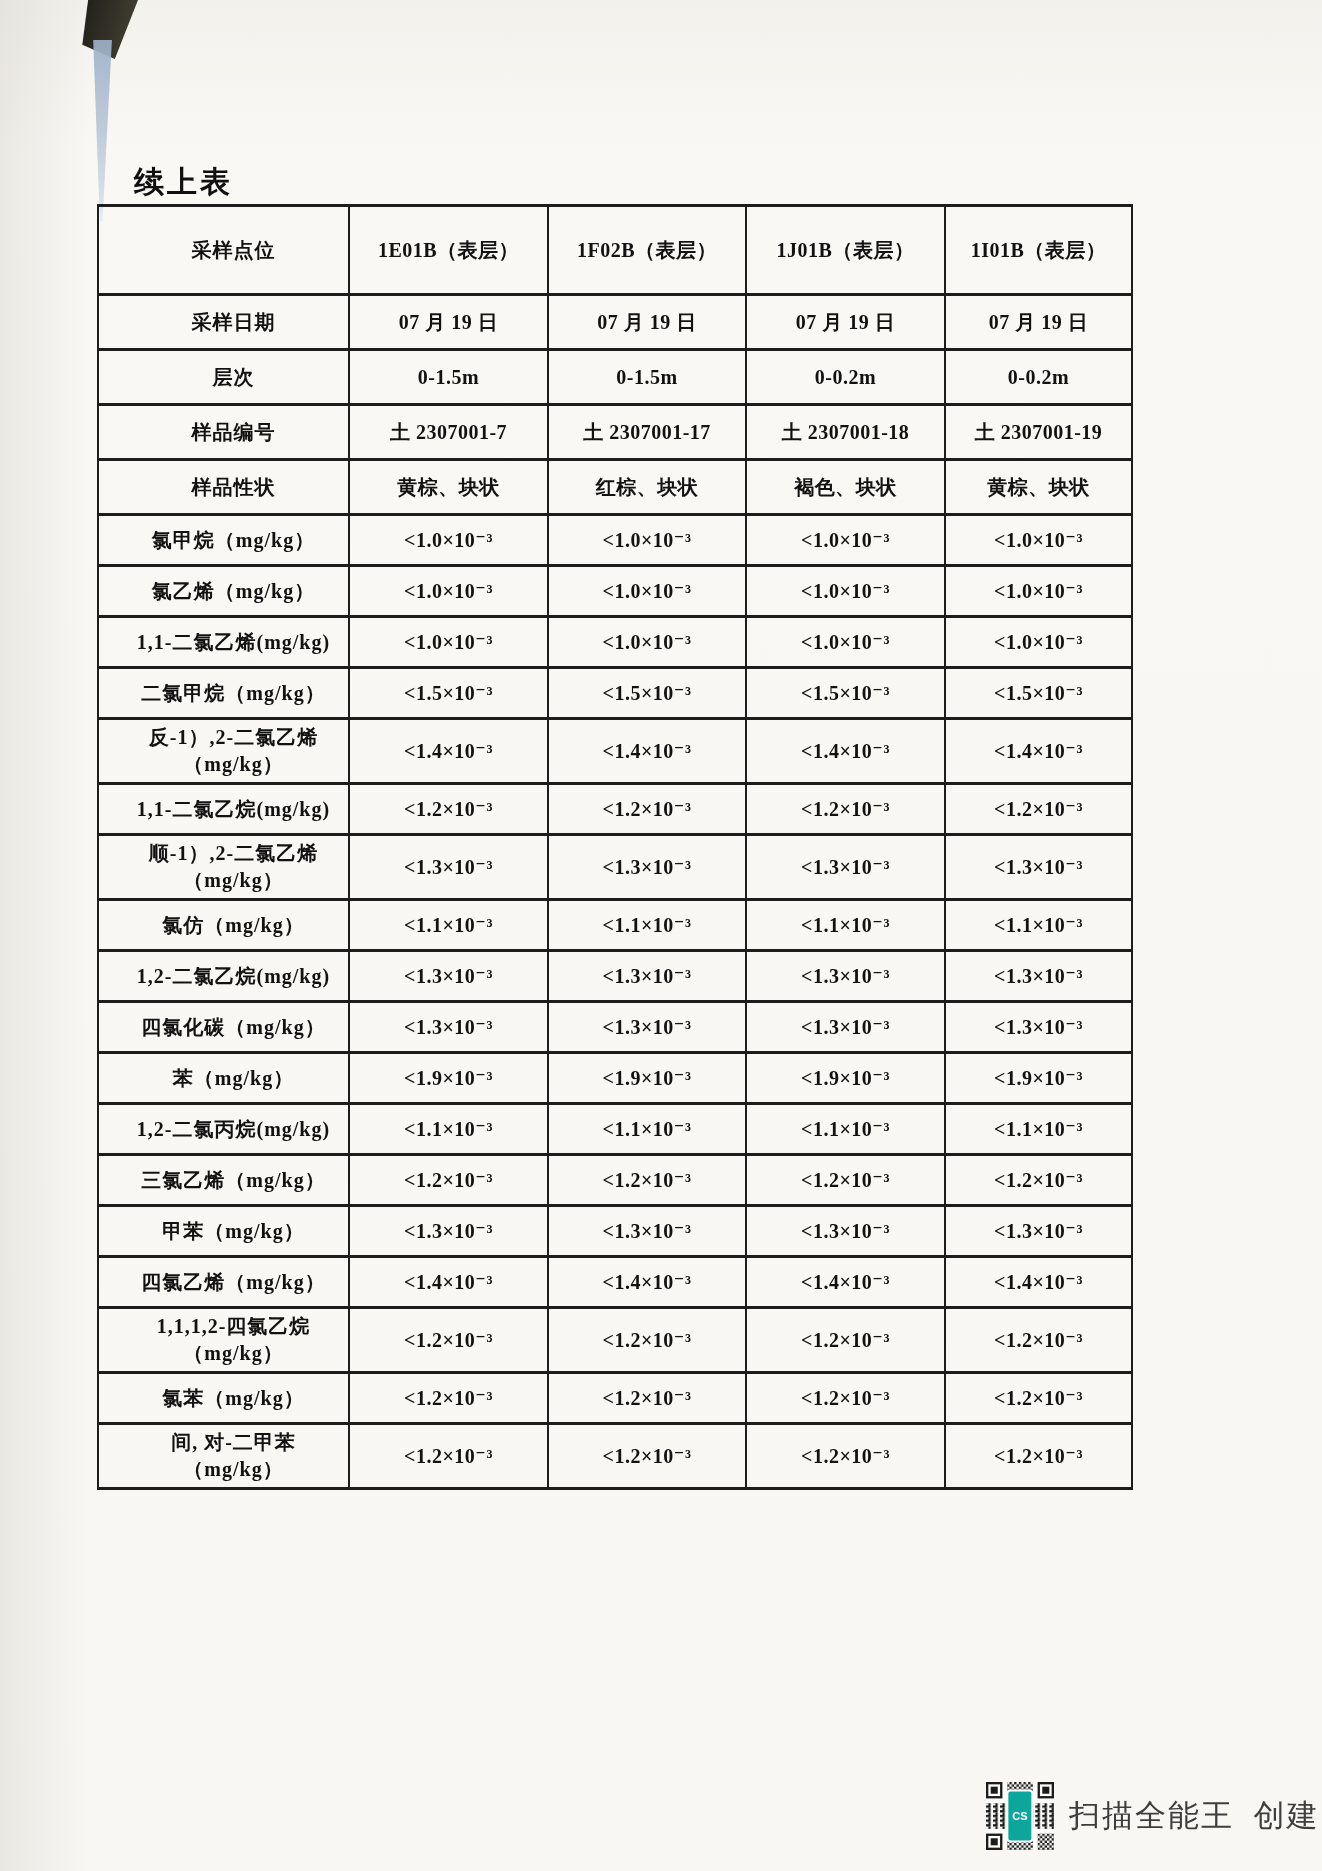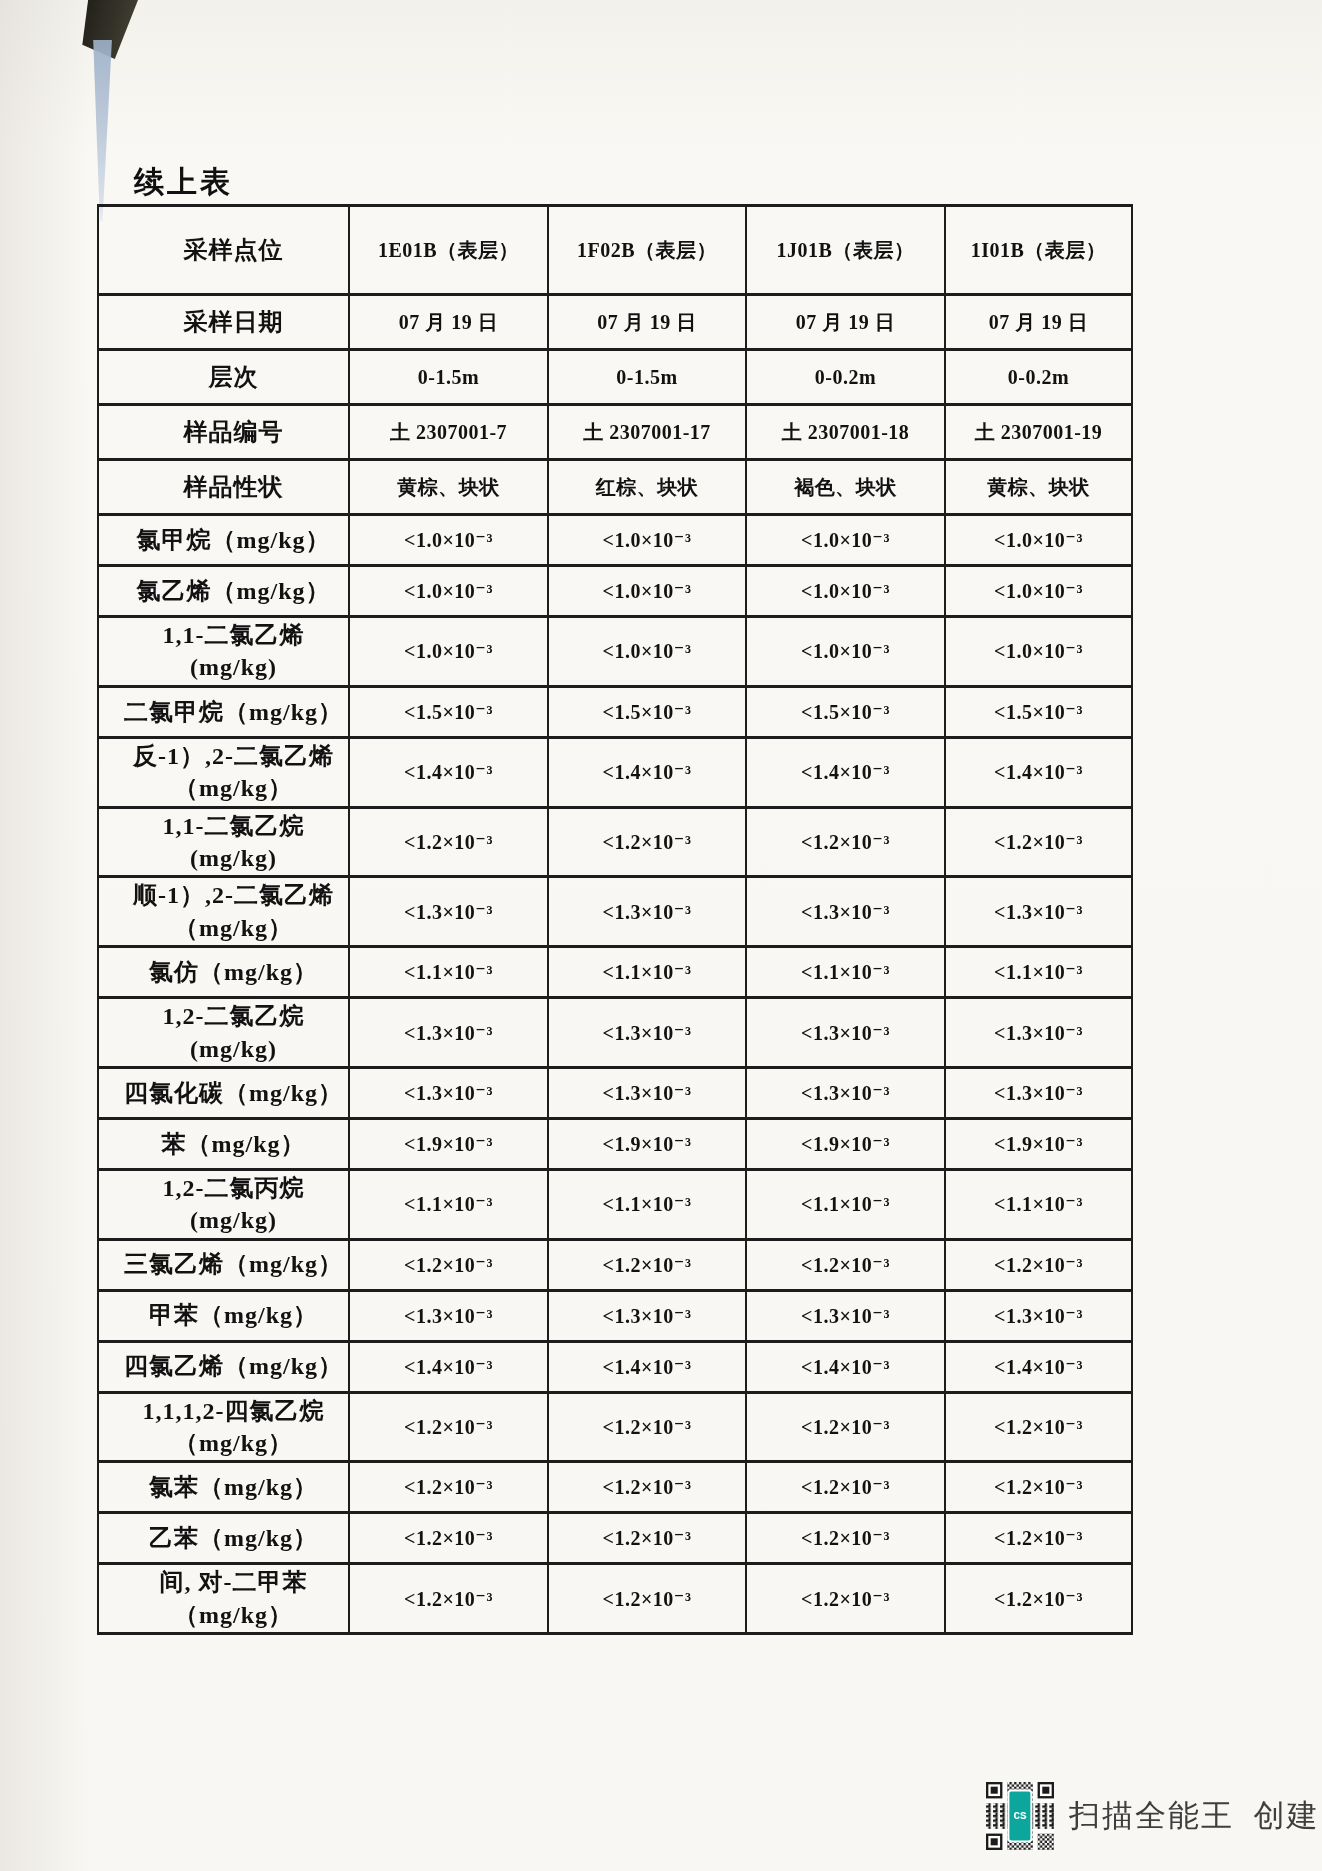--- a/index.html
+++ b/index.html
@@ -34,36 +34,36 @@
   table.data-table{
     position:absolute;left:97px;top:204px;width:1034px;
     border-collapse:collapse;table-layout:fixed;
   }
   .data-table td{
     border:2px solid #1d1d1d;border-top-width:3px;border-bottom-width:3px;
     text-align:center;vertical-align:middle;
     font-weight:bold;color:#121212;padding:1px 4px;
     overflow:hidden;
   }
-  .data-table .lbl{font-size:24px;letter-spacing:1px;white-space:pre-line;line-height:1.35;padding-left:24px;}
+  .data-table .lbl{font-size:20px;letter-spacing:1px;white-space:pre-line;line-height:1.35;padding-left:24px;}
   .data-table .val{font-size:20px;letter-spacing:.5px;}
   tr.r-head td{height:84px;font-size:21px;}
   tr.r-info td{height:50px;border-radius:22px;}
   tr.r-single td{height:46px;}
   tr.r-double td{height:60px;}
   .watermark{
     position:absolute;left:986px;top:1782px;
     display:flex;align-items:center;gap:15px;
   }
   .qr{position:relative;width:68px;height:68px;flex:0 0 auto;}
   .qr svg{width:100%;height:100%;display:block;}
   .qr-badge{
     position:absolute;left:50%;top:50%;transform:translate(-50%,-50%);
     background:#0ca69d;color:#ffffff;border:2px solid #ffffff;border-radius:4px;
-    font-family:Liberation Mono, monospace;
+    font-family:Liberation Sans, sans-serif;
     font-weight:bold;font-size:11px;line-height:1;padding:19px 4px;
   }
   .wm-text{
     font-size:31px;color:#3e3e3e;letter-spacing:2px;white-space:pre;
     font-family:"Liberation Serif","DejaVu Serif",serif;
   }
 </style>
 </head>
 <body>
 
@@ -228,27 +228,20 @@
         <tr class="r-double">
           <td class="lbl">1,1,1,2-四氯乙烷
 （mg/kg）</td>
           <td class="val">&lt;1.2×10⁻³</td>
           <td class="val">&lt;1.2×10⁻³</td>
           <td class="val">&lt;1.2×10⁻³</td>
           <td class="val">&lt;1.2×10⁻³</td>
         </tr>
         <tr class="r-single">
           <td class="lbl">氯苯（mg/kg）</td>
-          <td class="val">&lt;1.2×10⁻³</td>
-          <td class="val">&lt;1.2×10⁻³</td>
-          <td class="val">&lt;1.2×10⁻³</td>
-          <td class="val">&lt;1.2×10⁻³</td>
-        </tr>
-        <tr class="r-single">
-          <td class="lbl">乙苯（mg/kg）</td>
           <td class="val">&lt;1.2×10⁻³</td>
           <td class="val">&lt;1.2×10⁻³</td>
           <td class="val">&lt;1.2×10⁻³</td>
           <td class="val">&lt;1.2×10⁻³</td>
         </tr>
         <tr class="r-double">
           <td class="lbl">间, 对-二甲苯
 （mg/kg）</td>
           <td class="val">&lt;1.2×10⁻³</td>
           <td class="val">&lt;1.2×10⁻³</td>

